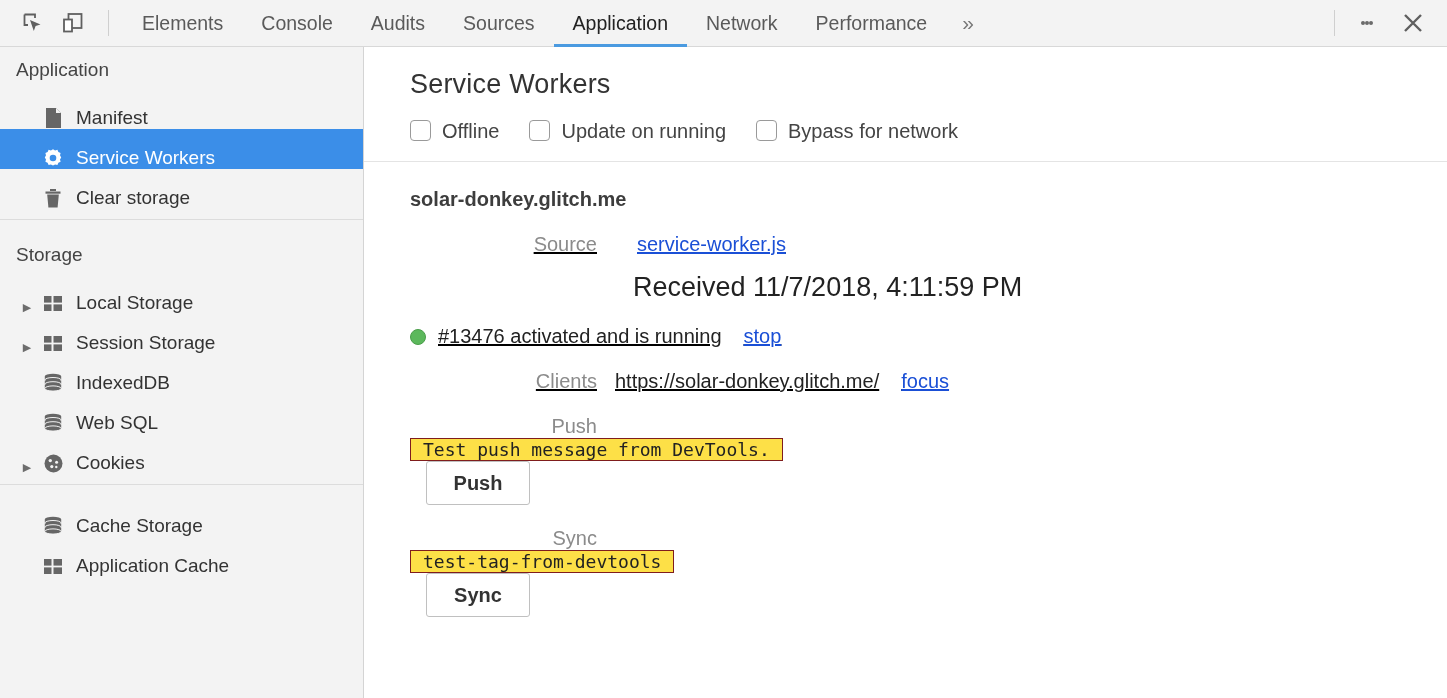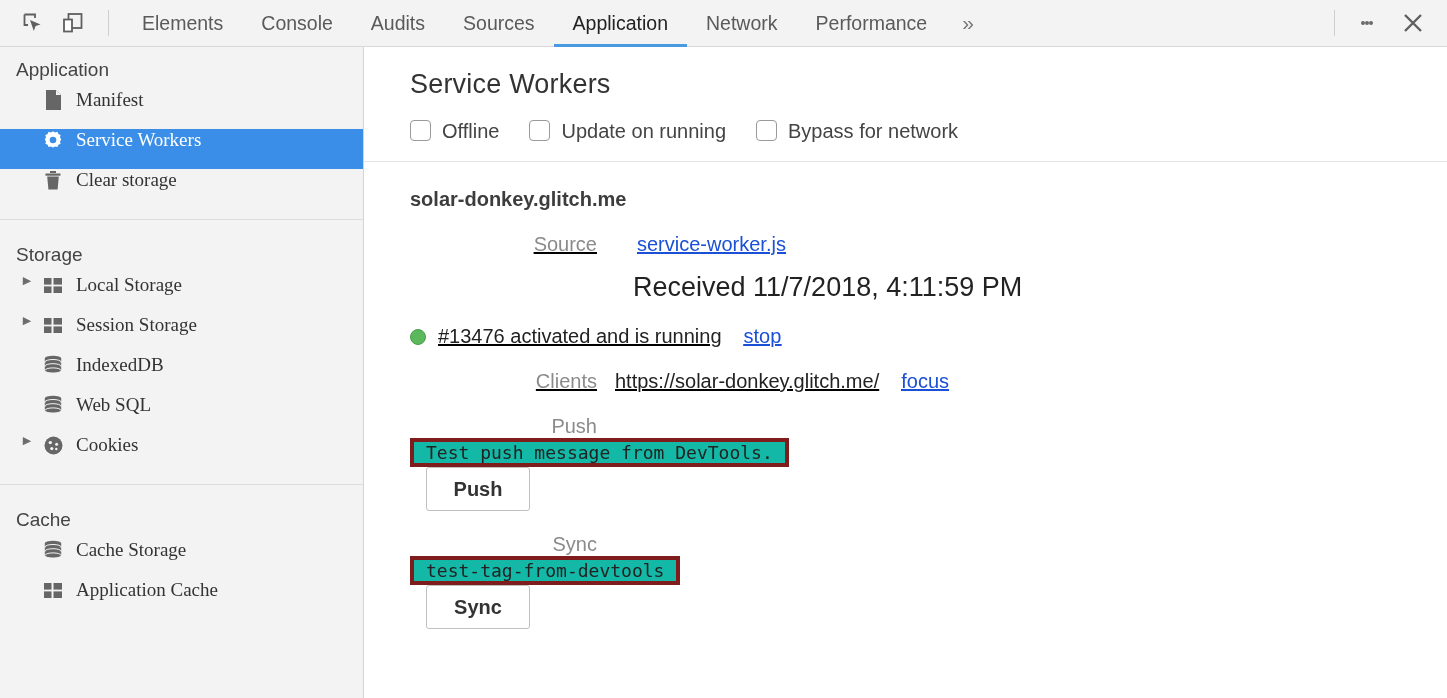--- a/index.html
+++ b/index.html
@@ -53,22 +53,22 @@
     overflow: hidden;
     display: flex; flex-direction: column;
   }
   .sect { padding: 0 0 10px 0; }
   .sect + .sect { border-top: 1px solid #dcdcdc; padding-top: 12px; }
   .sect-title {
     font-size: 19px; color: #444;
     padding: 12px 0 8px 16px;
   }
   .row {
-    height: 40px; display: flex; align-items: flex-start;
-    padding-left: 16px; font-size: 19px; color: #333; font-family: Liberation Serif, serif;
+    height: 40px; display: flex; align-items: flex-end;
+    padding-left: 16px; font-size: 19px; color: #333;
   }
   .row.selected { background: #3b8ee8; color: #fff; }
   .tri {
     width: 22px; min-width: 22px;
     display: flex; align-items: center; justify-content: center;
     color: #6d6d6d; font-size: 11px;
   }
   .tri.empty { visibility: hidden; }
   .row-ico {
     width: 30px; min-width: 30px; height: 22px;
@@ -107,21 +107,21 @@
   .fsub { margin-top: 16px; font-size: 27px; color: #222; padding-left: 223px; }
   .dot {
     width: 16px; height: 16px; border-radius: 50%;
     background: #5cb85c; border: 1px solid #4a9e4a;
     display: inline-block; margin-right: 12px;
   }
   .fval .lnk { margin-left: 22px; }
 
   .iorow { display: flex; align-items: flex-start; margin-top: 22px; flex-direction: column; }
   .input {
-    flex: 1; height: 44px; border: 4px solid #7f1d1d; background: #14b8a6;
+    flex: 1; height: 44px; border: 1px solid #7f1d1d; background: #fde047;
     font-family: "DejaVu Sans Mono", monospace; font-size: 18px; color: #222;
     padding: 0 12px; display: flex; align-items: center;
     max-width: 634px;
   }
   .btn {
     margin-left: 16px; height: 44px; min-width: 104px;
     border: 1px solid #c0c0c0; border-radius: 3px; background: #fff;
     font-size: 20px; font-weight: bold; color: #333;
     display: flex; align-items: center; justify-content: center;
   }
@@ -281,21 +281,20 @@
               <circle cx="13.6" cy="9.2" r="1.5" fill="#f3f3f3"></circle>
               <circle cx="8.8" cy="13.6" r="1.6" fill="#f3f3f3"></circle>
               <circle cx="13.3" cy="14" r="1.2" fill="#f3f3f3"></circle>
             </svg>
           </span>
           <span class="row-label">Cookies</span>
         </div>
       </div>
 
       <div class="sect">
-        <div class="sect-title">Cache</div>
 
         <div class="row indent">
           <span class="row-ico">
             <svg width="20" height="21" viewBox="0 0 20 21">
               <ellipse cx="10" cy="3.4" rx="8.2" ry="2.6" fill="#666"></ellipse>
               <rect x="1.8" y="3.4" width="16.4" height="3.2" fill="#666"></rect>
               <ellipse cx="10" cy="7.1" rx="8.2" ry="2.6" fill="#666" stroke="#f3f3f3" stroke-width="1"></ellipse>
               <rect x="1.8" y="7.6" width="16.4" height="3.2" fill="#666"></rect>
               <ellipse cx="10" cy="11.3" rx="8.2" ry="2.6" fill="#666" stroke="#f3f3f3" stroke-width="1"></ellipse>
               <rect x="1.8" y="11.8" width="16.4" height="3.2" fill="#666"></rect>

